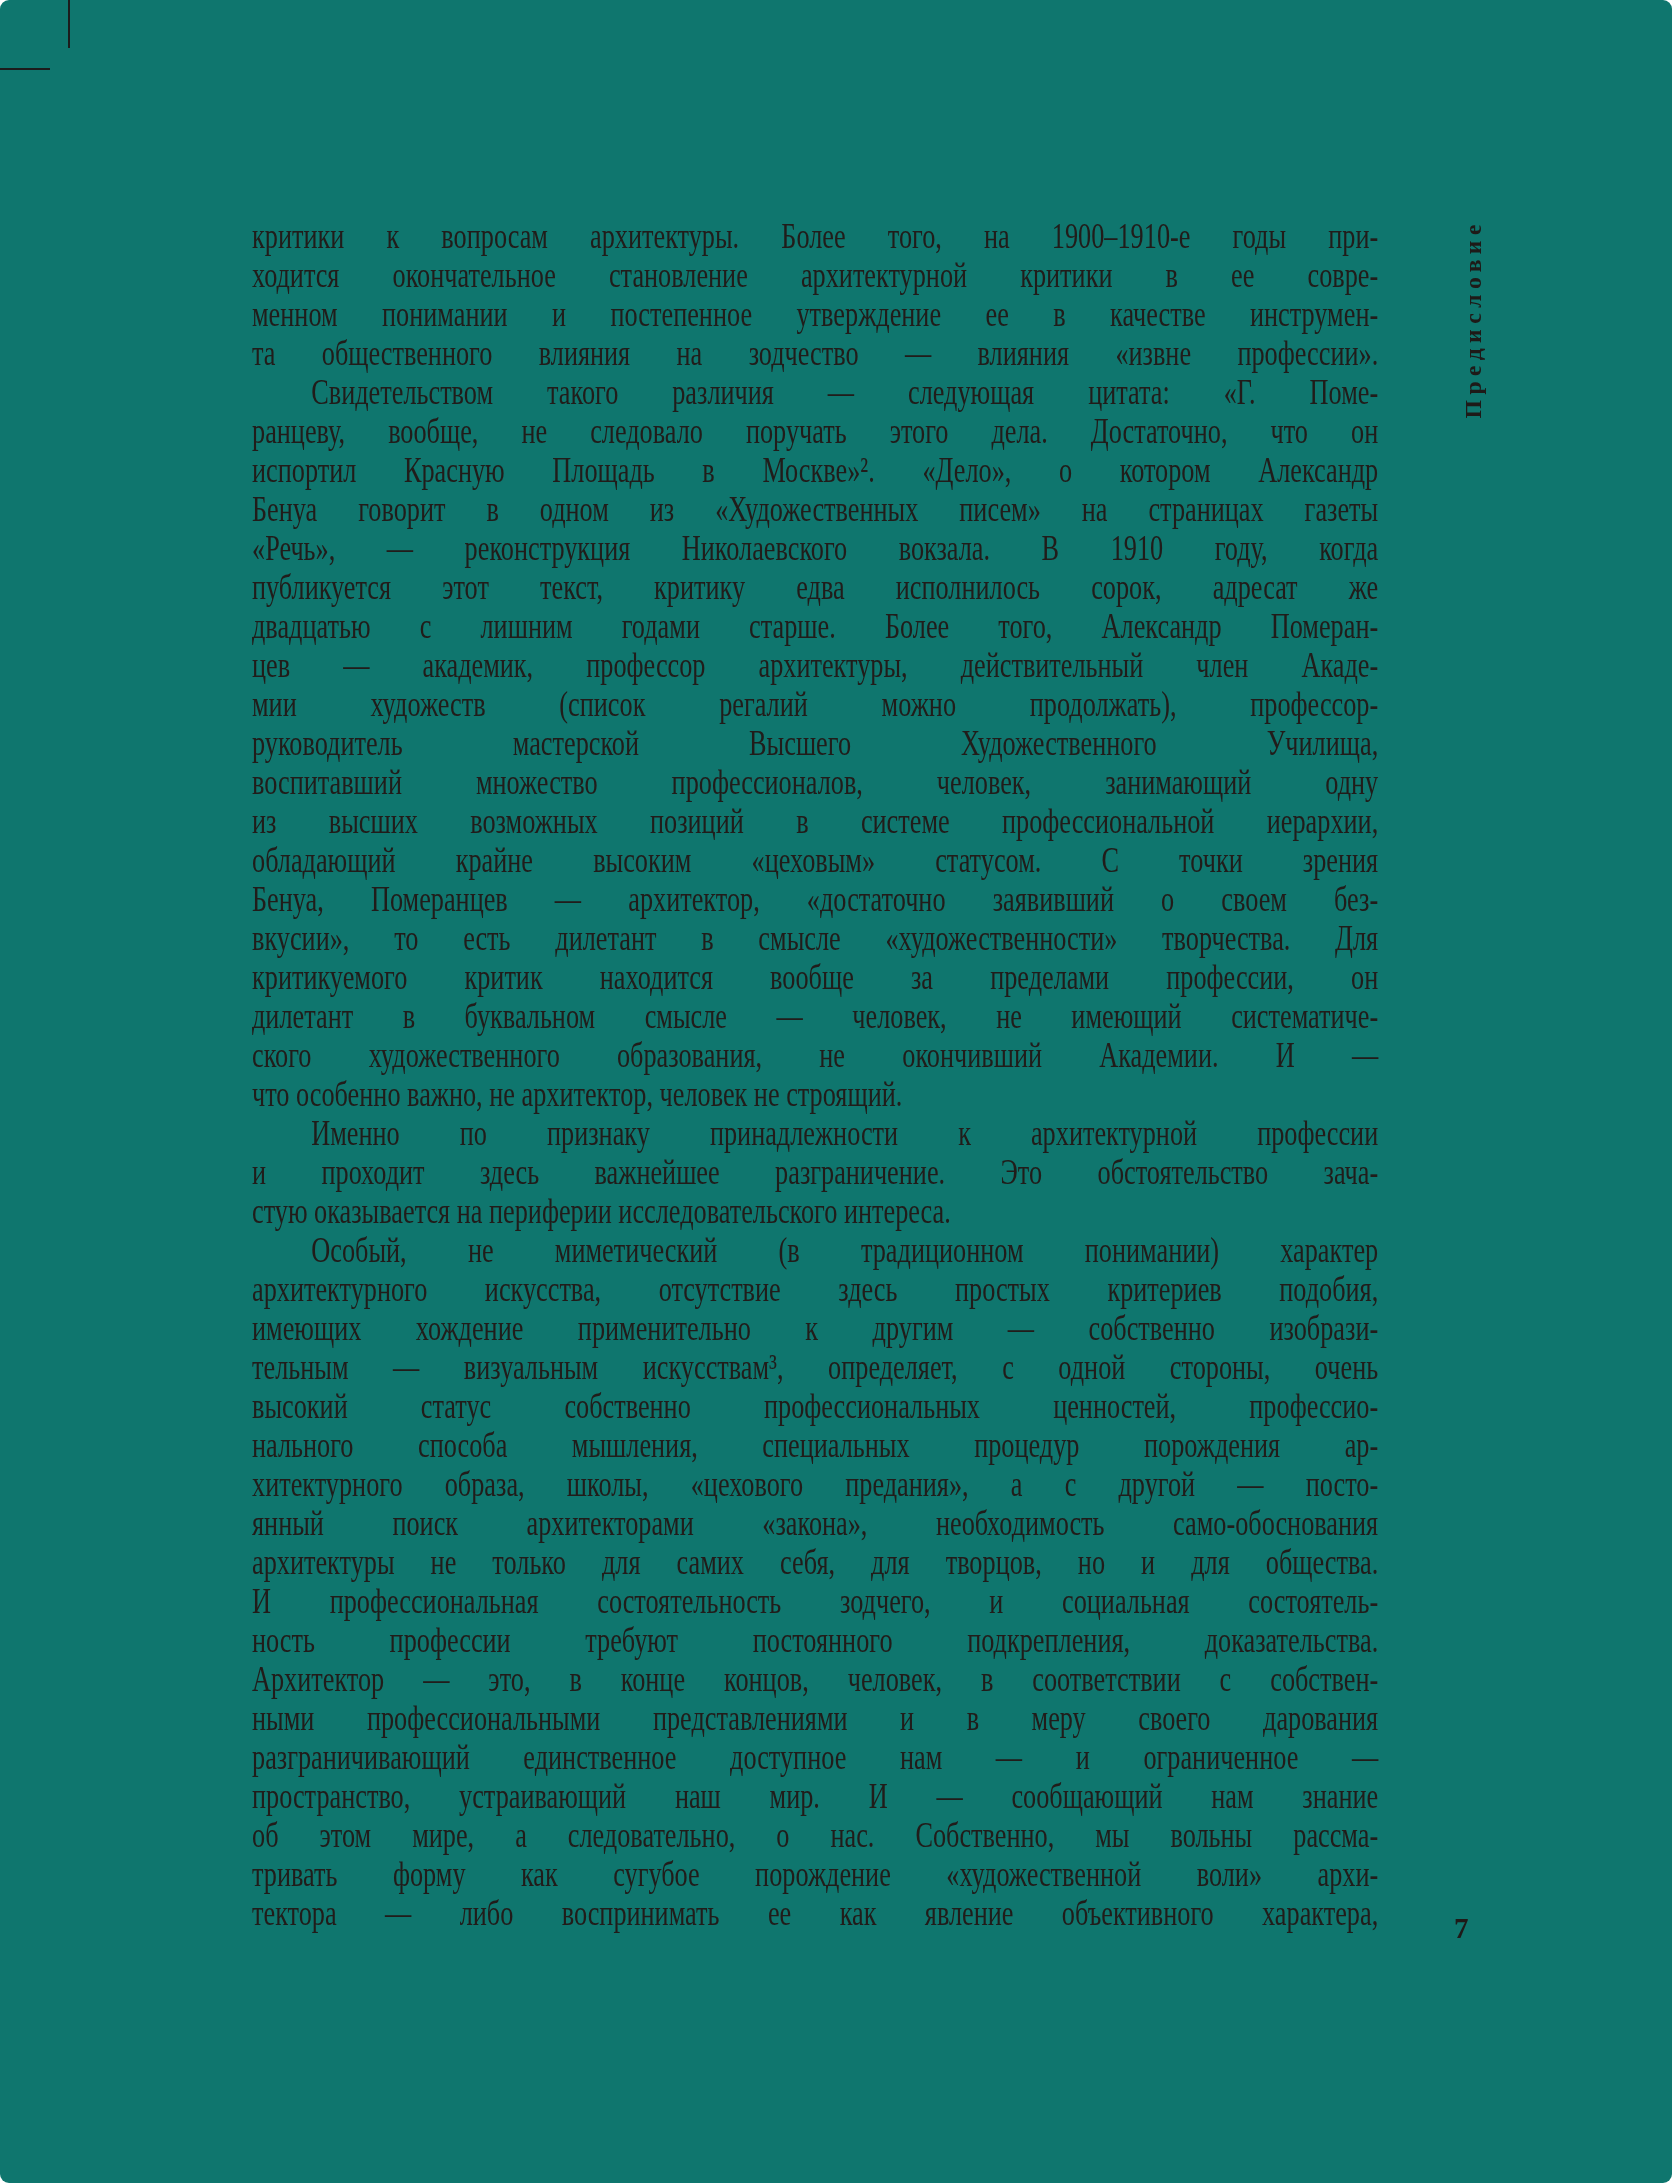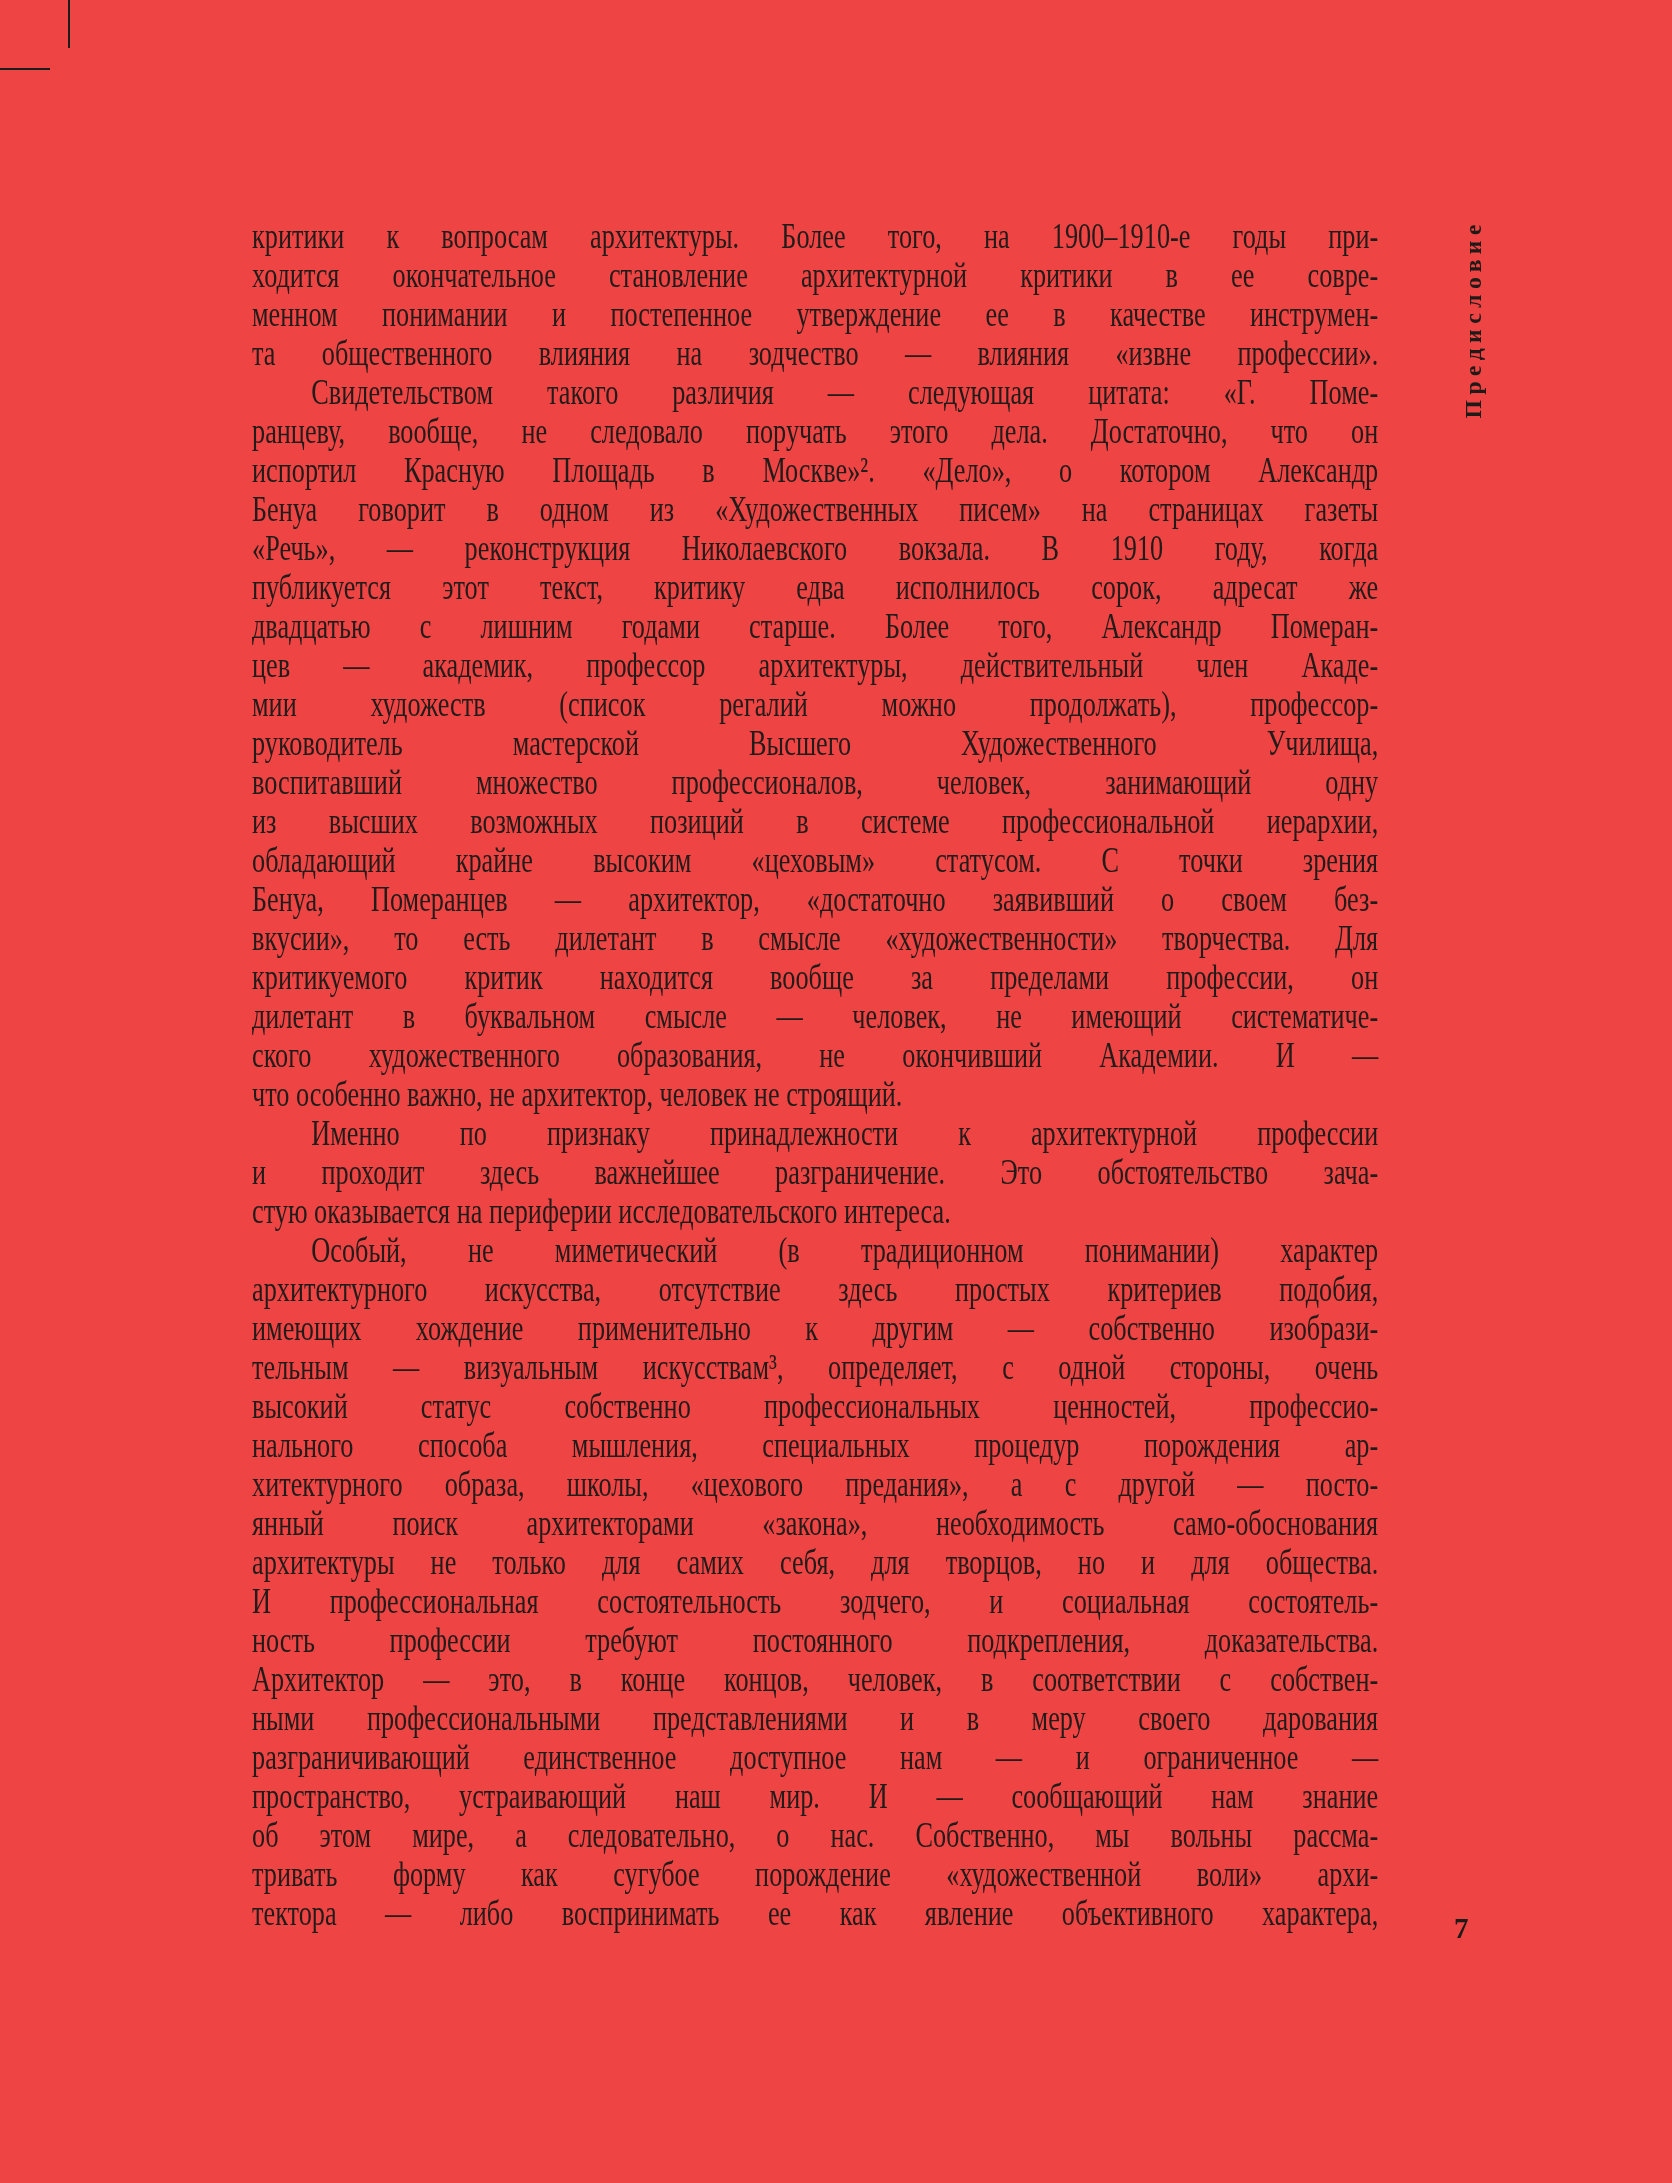--- a/index.html
+++ b/index.html
@@ -10,21 +10,22 @@
   body {
     width: 1672px;
     height: 2183px;
     position: relative;
     overflow: hidden;
     font-family: "Liberation Serif", "DejaVu Serif", serif;
   }
   .page {
     position: absolute;
     inset: 0;
-    background: #ef4444;
+    background: #0f766e;
+    border-radius: 9px;
   }
   
   .cropmark-v {
     position: absolute;
     left: 68px;
     top: 0;
     width: 1.6px;
     height: 48px;
     background: #1c1c1c;
   }

